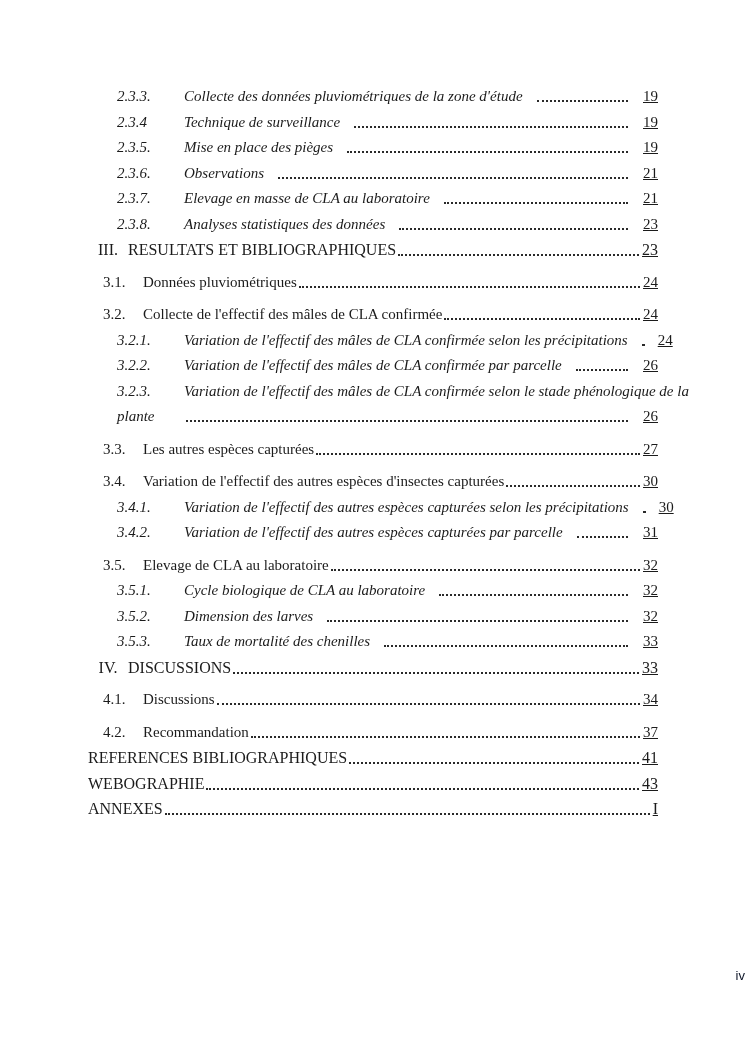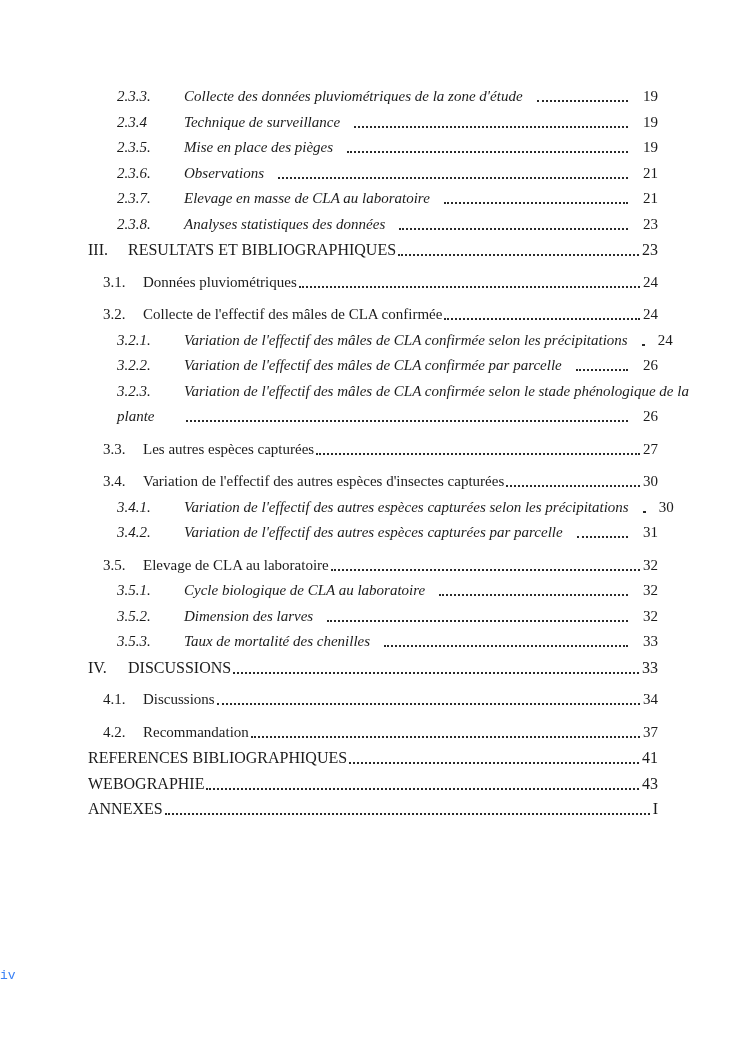--- a/index.html
+++ b/index.html
@@ -23,21 +23,21 @@
     align-items: baseline;
     line-height: 20px;
     font-size: 15px;
     margin-bottom: 5.5px;
   }
   .toc-row.lvl0, .toc-row.lvl1 {
     font-size: 16px;
     line-height: 21px;
     margin-bottom: 4.5px;
   }
-  .lvl1 .num { width: 40px; flex-shrink: 0; }
+  .lvl1 .num { width: 40px; flex-shrink: 0; text-align: center; }
   .lvl2 { margin-left: 15px; }
   .lvl2 .num { width: 40px; flex-shrink: 0; margin-top: 7px; }
   .lvl3 { margin-left: 29px; gap: 12px; }
   .lvl3 .num { width: 55px; flex-shrink: 0; }
   .toc-row.it .num, .toc-row.it .label, .toc-row.it .contlabel { font-style: italic; }
   .label { white-space: nowrap; flex-shrink: 0; }
   .contlabel { width: 55px; flex-shrink: 0; white-space: nowrap; }
   .dots {
     flex: 1;
     min-width: 6px;
@@ -45,30 +45,30 @@
     position: relative;
   }
   .dots::after {
     content: "";
     position: absolute;
     left: 2px;
     right: 3px;
     bottom: 4px;
     border-bottom: 2px dotted #2a2a2a;
   }
-  .pg { flex-shrink: 0; font-style: normal; }
+  .pg { flex-shrink: 0; font-style: normal; text-decoration: underline; }
   .footer {
     position: absolute;
     top: 968px;
     left: 0;
     width: 745px;
-    text-align: left;
-    font-family: Liberation Mono, monospace;
+    text-align: right;
+    font-family: Liberation Sans, sans-serif;
     font-size: 13px;
-    color: #3b82f6;
+    color: #0f172a;
   }
 </style>
 </head>
 <body>
 
 <div class="content">
   <div id="toc-list">
       <div class="toc-row lvl3 it">
         <span class="num">2.3.3.</span>
         <span class="label">Collecte des données pluviométriques de la zone d'étude</span>

